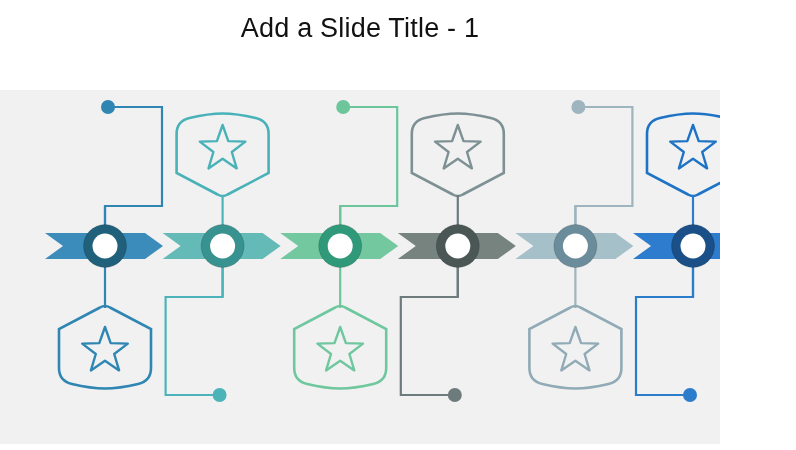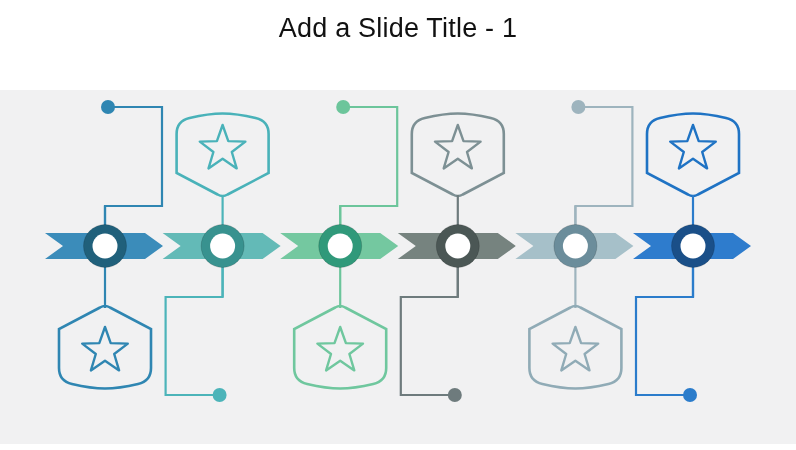--- a/index.html
+++ b/index.html
@@ -3,21 +3,21 @@
 <meta charset="utf-8">
 <style>
   html, body {
     margin: 0;
     padding: 0;
     background: #ffffff;
     font-family: "Liberation Sans", sans-serif;
   }
   .slide {
     position: relative;
-    width: 796px;
+    width: 720px;
     height: 450px;
     background: #ffffff;
     overflow: hidden;
   }
   .slide-title {
     position: absolute;
     top: 13px;
     left: 0;
     width: 100%;
     margin: 0;

